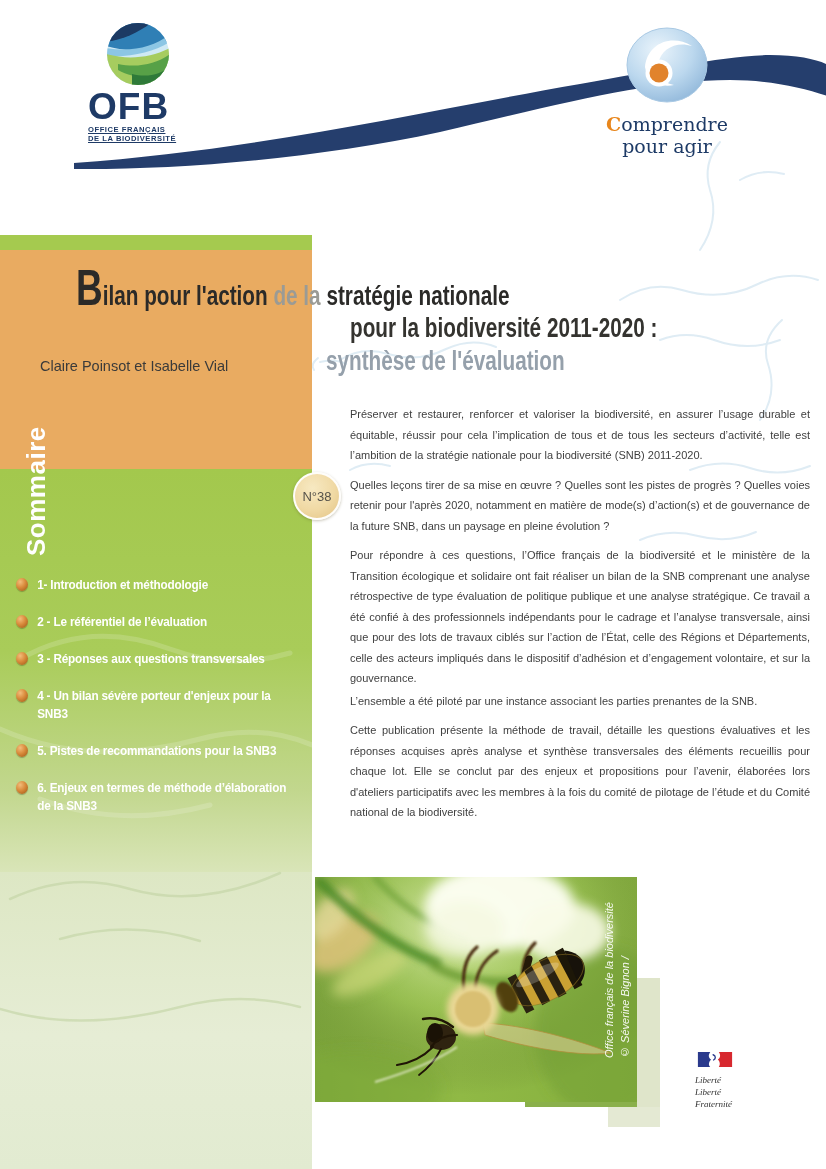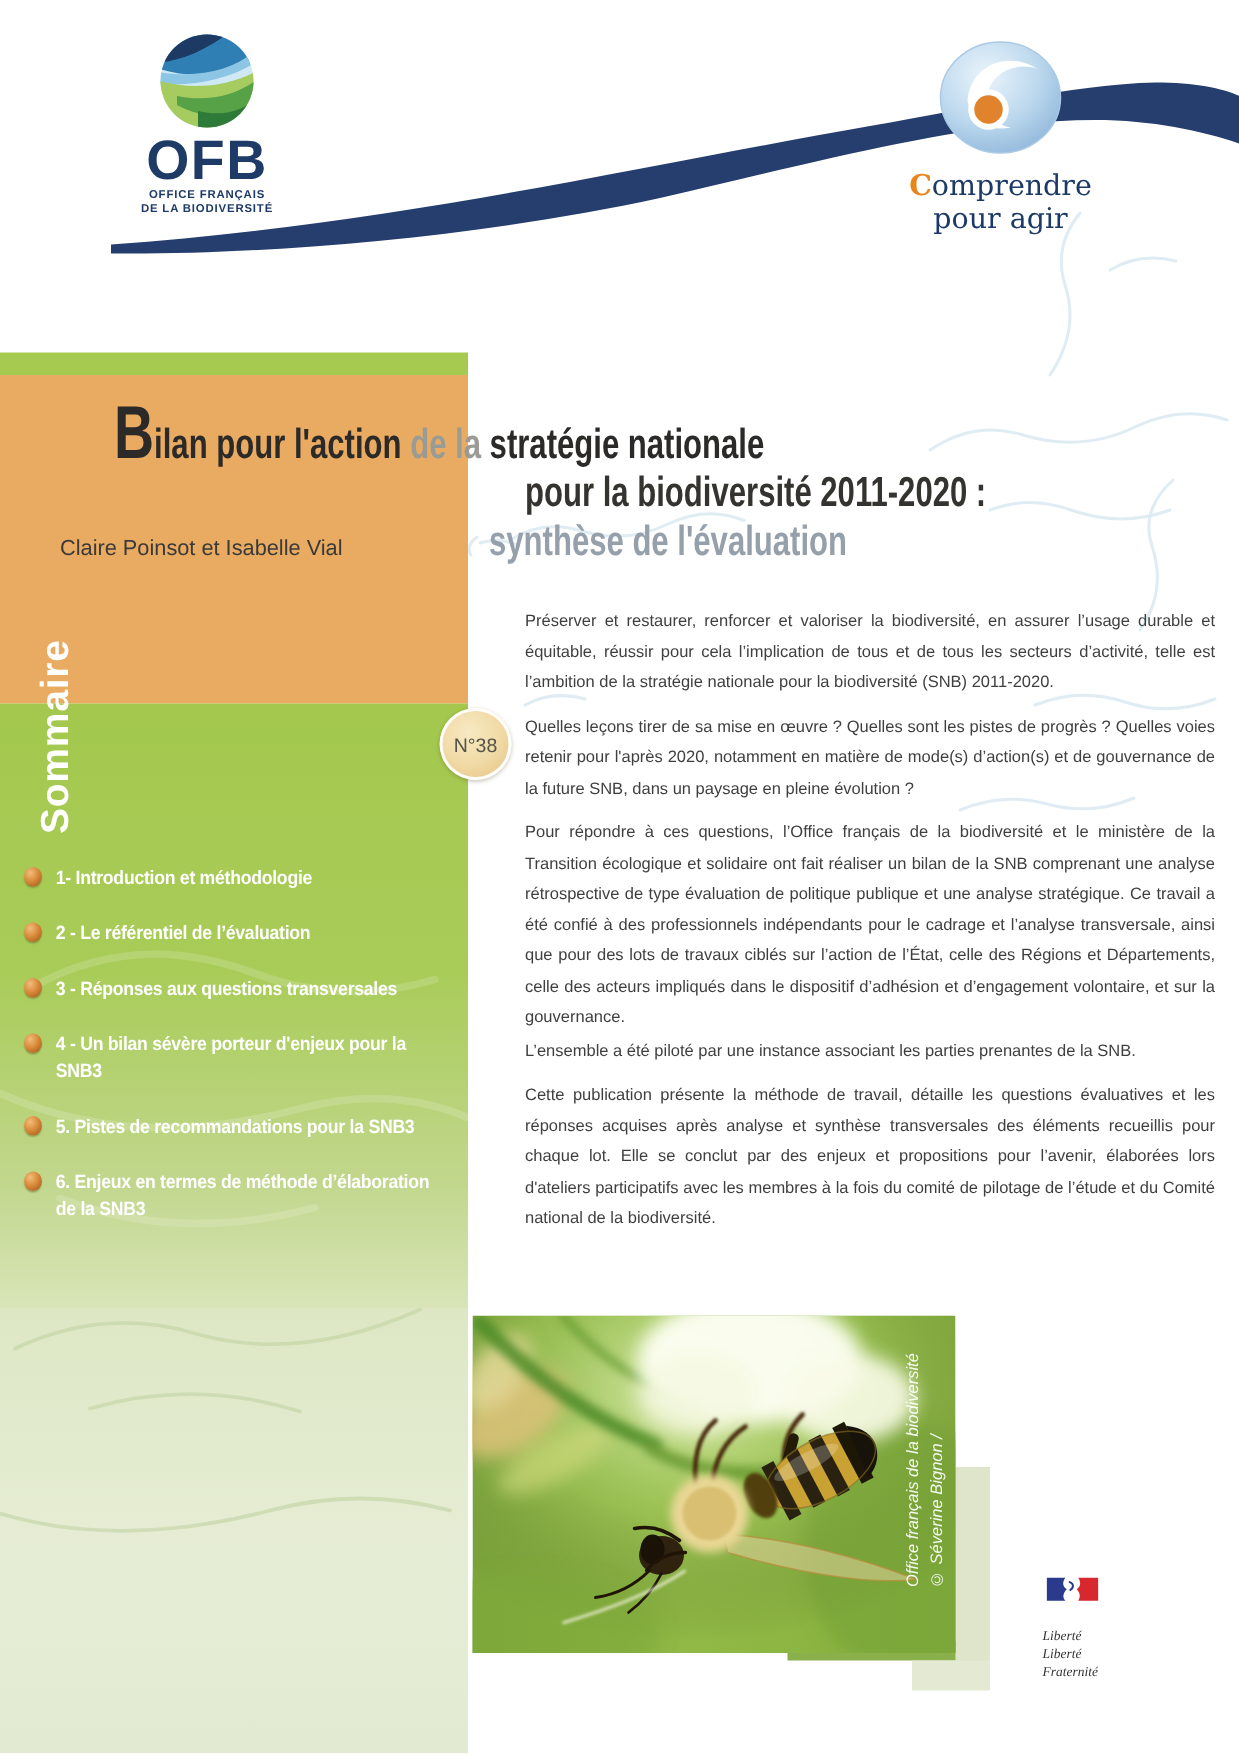--- a/index.html
+++ b/index.html
@@ -1,23 +1,23 @@
 <!DOCTYPE html>
 <html><head>
 <meta charset="utf-8">
 <style>
   html,body{margin:0;padding:0;background:#ffffff;}
   .page{position:relative;width:826px;height:1169px;background:#ffffff;overflow:hidden;
         font-family:"Liberation Sans",sans-serif;}
   .abs{position:absolute;}
 
   
-  .ofb-block{left:88px;top:22px;width:100px;text-align:center;}
+  .ofb-block{left:88px;top:22px;width:100px;}
   .ofb-acronym{font-size:37px;font-weight:900;color:#1e3a66;letter-spacing:1px;line-height:1;margin-top:2px;}
-  .ofb-sub{font-size:7.6px;font-weight:700;color:#1e3a66;letter-spacing:.55px;line-height:1.25;}
+  .ofb-sub{font-size:7.6px;font-weight:700;color:#1e3a66;letter-spacing:.55px;line-height:1.25;text-decoration:underline;}
   .cpa-block{left:592px;top:27px;width:150px;text-align:center;}
   .cpa-text{margin-top:6px;font-family:"DejaVu Serif","Liberation Serif",serif;font-size:19px;color:#1d3a66;line-height:1.18;}
   .cpa-text .cap{color:#e8861c;font-weight:700;}
 
   
   .strip-green{left:0;top:235px;width:312px;height:15px;background:#a5ca4f;}
   .panel-orange{left:0;top:250px;width:312px;height:219px;background:#e9ab61;}
   .panel-green{left:0;top:469px;width:312px;height:403px;
      background:linear-gradient(180deg,#a3c84d 0%,#a9cc59 45%,#c2d78e 80%,#d9e5b8 100%);}
   .panel-pale{left:0;top:872px;width:312px;height:297px;
@@ -62,21 +62,21 @@
      writing-mode:vertical-rl;transform:rotate(180deg);
      color:#ffffff;font-style:italic;font-size:11px;line-height:16px;opacity:.92;}
   .photo-credit div{white-space:nowrap;}
   .deco-green-bar{left:525px;top:1094px;width:118px;height:13px;background:#8ab04b;}
   .deco-sage-tall{left:637px;top:978px;width:23px;height:130px;background:#dfe5ca;}
   .deco-sage-low{left:608px;top:1107px;width:52px;height:20px;background:#e4e9d3;}
 
   
   .rf-block{left:695px;top:1050px;width:120px;color:#1c1c1c;}
   .rf-name{font-size:13.5px;font-weight:800;letter-spacing:.3px;line-height:1.25;margin-top:5px;}
-  .rf-motto{margin-top:15px;font-family:"Liberation Serif",serif;font-style:italic;font-size:9px;line-height:1.35;color:#333;}
+  .rf-motto{margin-top:5px;font-family:"Liberation Serif",serif;font-style:italic;font-size:9px;line-height:1.35;color:#333;}
 </style>
 </head>
 <body>
 
 <div class="page">
 
   <svg class="abs" style="left:0;top:0;" width="826" height="600" viewBox="0 0 826 600">
     <g fill="none" stroke="#c5ddec" stroke-width="2" opacity="0.55" stroke-linecap="round">
       <path d="M340 360 q22 -14 48 -6 q30 9 58 -5 q26 -12 50 -2"></path>
       <path d="M320 362 q14 -4 26 2"></path>

